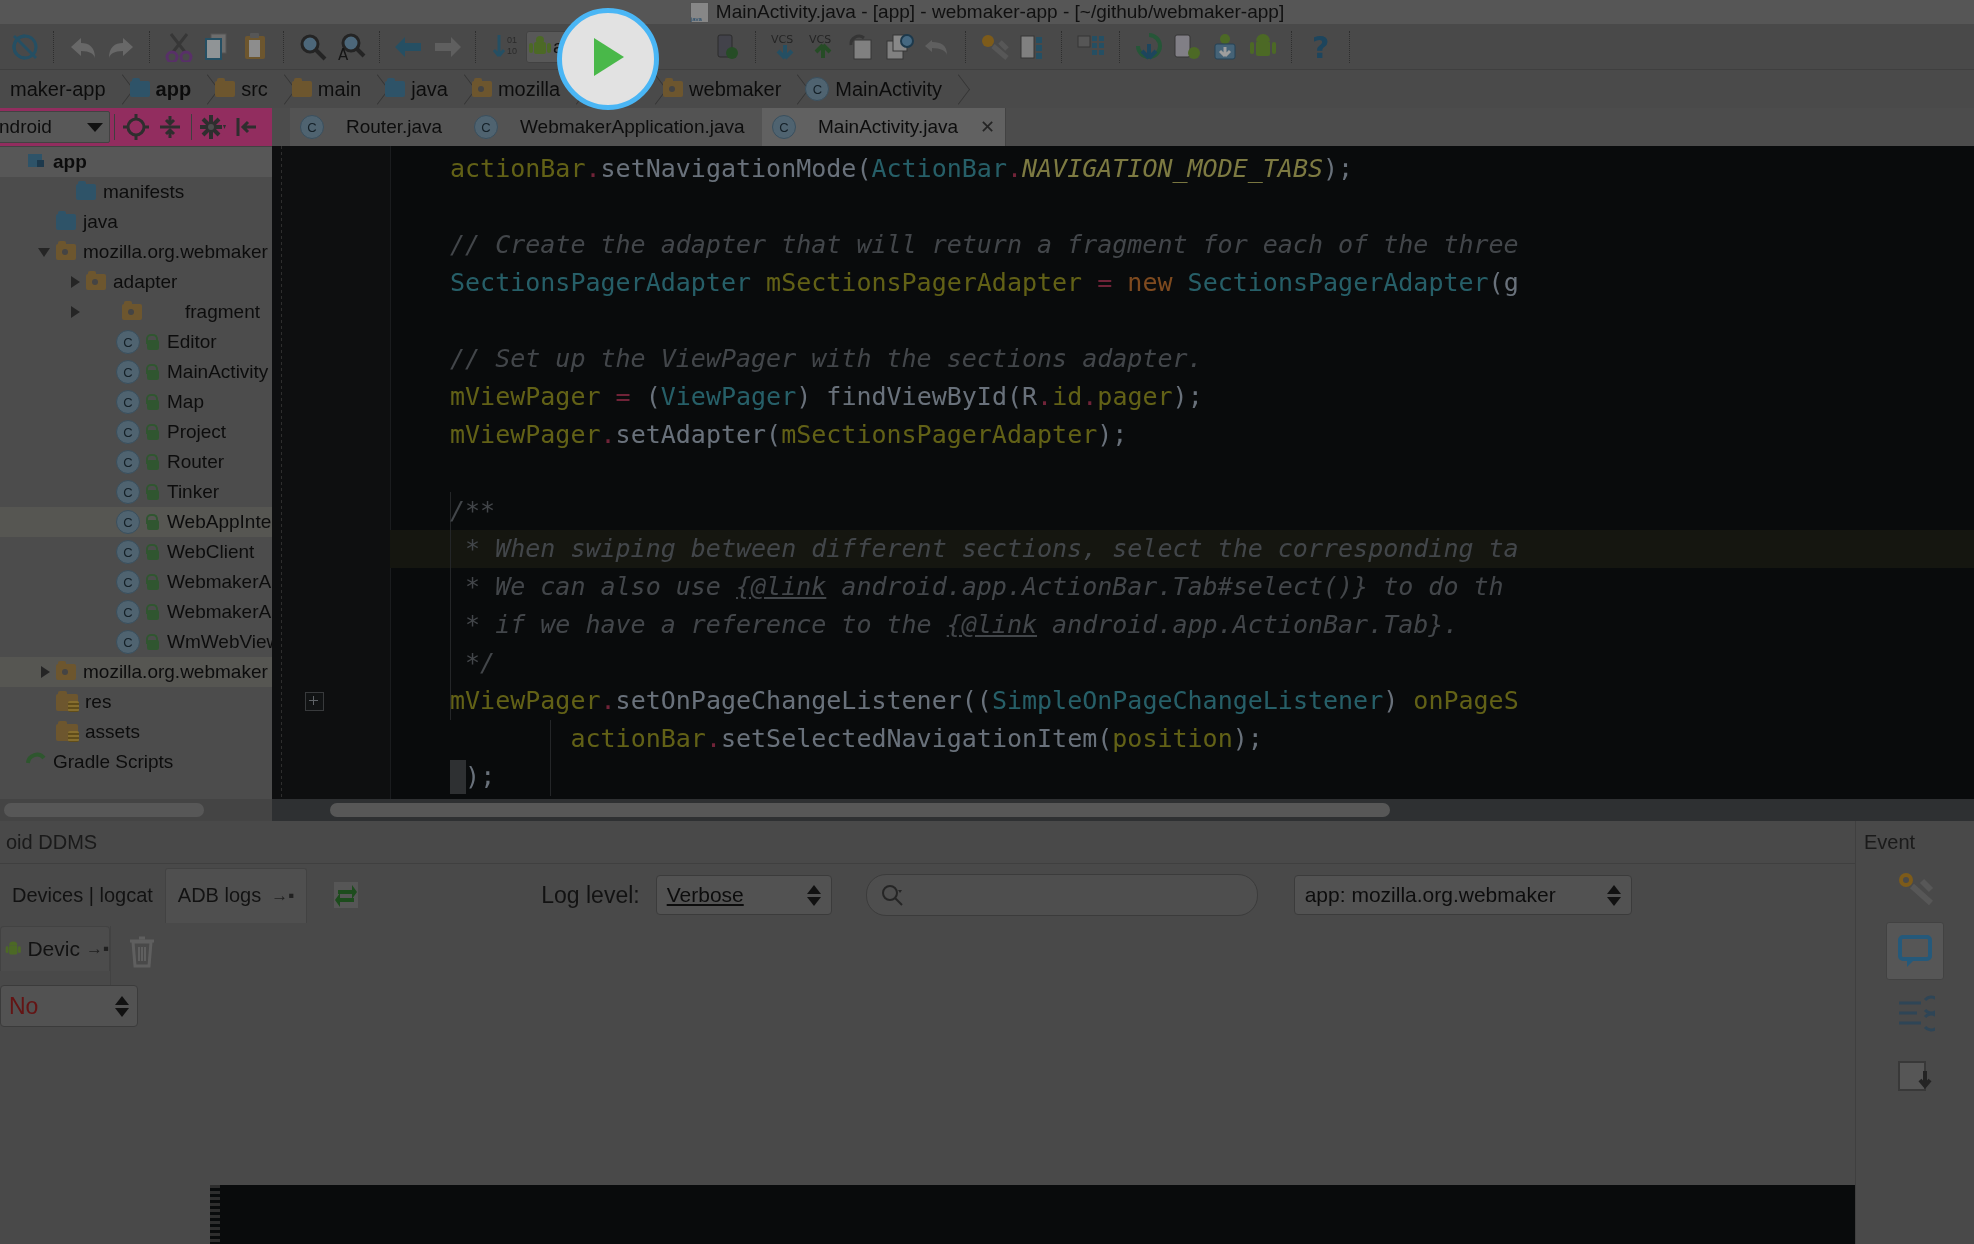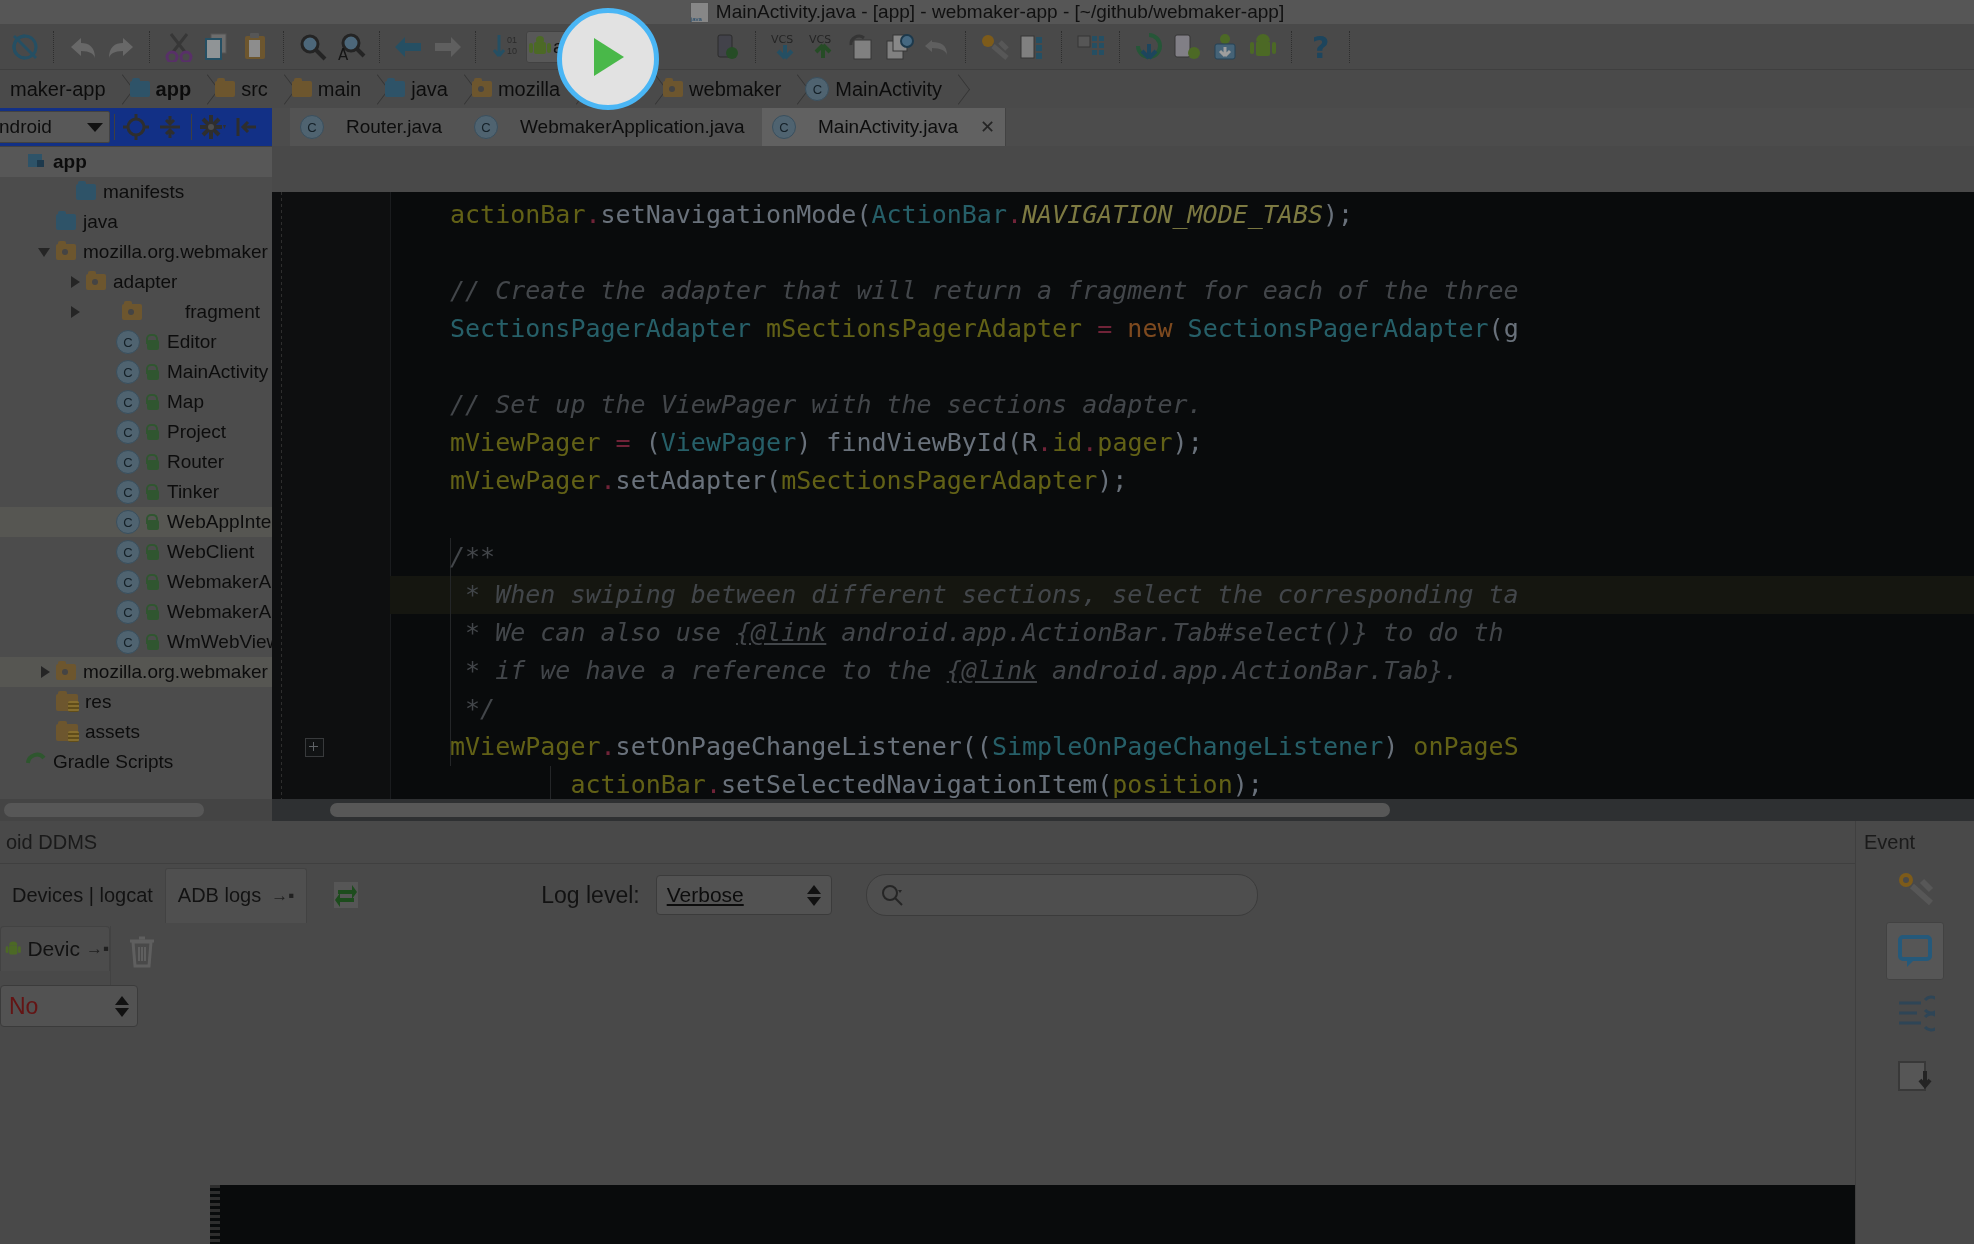--- a/index.html
+++ b/index.html
@@ -46,21 +46,21 @@
               height:18px;width:18px;top:10px;}
   .fico{width:20px;height:16px;background:#b08a4a;border-radius:2px 2px 2px 2px;position:relative;flex:0 0 auto;}
   .fico.blue{background:#4b86a8;}
   .fico:before{content:"";position:absolute;left:2px;top:-3px;width:8px;height:4px;background:inherit;border-radius:2px 2px 0 0;}
   .fico.pkg:after{content:"";position:absolute;left:6px;top:5px;width:6px;height:6px;border-radius:50%;background:#6d6d6d;}
   .cico{width:22px;height:22px;border-radius:50%;background:#7f9fb4;border:1px solid #5d7f96;
         display:flex;align-items:center;justify-content:center;font-size:13px;color:#20333f;flex:0 0 auto;}
 
   
   .sidebar{position:absolute;left:0;top:108px;width:272px;height:875px;background:#7b7b7b;}
-  .sb-toolbar{height:38px;display:flex;align-items:center;border-bottom:1px solid #6a6a6a;background:#1d4ed8;}
+  .sb-toolbar{height:38px;display:flex;align-items:center;border-bottom:1px solid #6a6a6a;background:#ec4899;}
   .sb-select{height:30px;min-width:104px;background:#8e8e8e;border:1px solid #6a6a6a;border-radius:2px;
              display:flex;align-items:center;justify-content:space-between;padding:0 6px;margin-left:-8px;}
   .sb-select .t{font-size:19px;color:#151515;}
   .sb-ico{width:34px;height:34px;display:flex;align-items:center;justify-content:center;}
   .vsep{width:1px;height:26px;background:#666;margin:0 4px;}
 
   .tree{position:relative;font-size:19px;color:#141414;}
   .trow{height:30px;display:flex;align-items:center;white-space:nowrap;padding-left:6px;}
   .trow.sel{background:#8a8a85;}
   .trow.selhead{background:#8c8c8c;}
@@ -80,21 +80,21 @@
                     background:repeating-linear-gradient(#d8b24a 0 2px,#9a7a2a 2px 4px);border-radius:2px;}
 
   
   .tabbar{position:absolute;left:272px;top:108px;width:1702px;height:38px;background:#7b7b7b;}
   .etab{position:absolute;top:0;height:38px;display:flex;align-items:center;padding:0 10px;
         background:#868686;border-right:1px solid #6b6b6b;}
   .etab.active{background:#9c9c9c;}
   .etab .et{font-size:19px;color:#141414;margin:0 22px;white-space:nowrap;}
   .xbtn{font-size:18px;color:#3a3a3a;}
 
-  .editor{position:absolute;left:272px;top:146px;width:1702px;height:653px;background:#0f1113;overflow:hidden;margin-top:46px;}
+  .editor{position:absolute;left:272px;top:146px;width:1702px;height:653px;background:#0f1113;overflow:hidden;}
   .gutter{position:absolute;left:0;top:0;width:118px;height:653px;background:#16181a;}
   .gut-dots{position:absolute;left:9px;top:0;width:1px;height:653px;
             background:repeating-linear-gradient(#4a4a4a 0 3px,transparent 3px 6px);}
   .foldcol{position:absolute;left:118px;top:0;width:0px;height:653px;border-right:1px solid #2a2d30;}
   .codearea{position:absolute;left:118px;top:0;width:1584px;height:653px;
             font-family:"DejaVu Sans Mono",monospace;font-size:25px;line-height:38px;white-space:pre;}
   .cl{position:absolute;left:60px;height:38px;white-space:pre;}
   .hl-line{position:absolute;left:0;width:1584px;height:38px;background:#22231a;}
   .fold-box{position:absolute;left:30px;width:17px;height:17px;border:1px solid #5a5d60;background:#1b1e21;}
   .fold-box:before{content:"";position:absolute;left:3px;top:7px;width:9px;height:1px;background:#9aa0a6;}
@@ -675,20 +675,27 @@
       <div style="width:34px"></div>
       <div class="searchbox">
         <svg width="26" height="24" viewBox="0 0 26 24">
             <circle cx="9" cy="10" r="7" fill="none" stroke="#3c3c3c" stroke-width="2"></circle>
             <path d="M14 15 L21 22" stroke="#3c3c3c" stroke-width="2"></path>
             <path d="M17 7 L21 7 L19 10 Z" fill="#3c3c3c"></path>
           </svg>
         <span style="font-size:19px;color:#9a9a9a;margin-left:8px;"></span>
       </div>
       <div style="width:36px"></div>
+      <div class="pill" style="width:316px;justify-content:space-between;">
+        <span>app: mozilla.org.webmaker</span>
+        <span class="spin">
+            <i class="u"></i>
+            <i class="dn"></i>
+          </span>
+      </div>
     </div>
 
     <div class="dev-row">
       <div class="devbox">
         <div class="devhdr">
           <svg width="24" height="26" viewBox="0 0 24 26">
               <rect x="6" y="8" width="12" height="13" rx="2" fill="#7aa93c"></rect>
               <path d="M6 8 A6 6 0 0 1 18 8 Z" fill="#7aa93c"></path>
               <rect x="1" y="9" width="4" height="10" rx="2" fill="#7aa93c"></rect>
               <rect x="19" y="9" width="4" height="10" rx="2" fill="#7aa93c"></rect>

